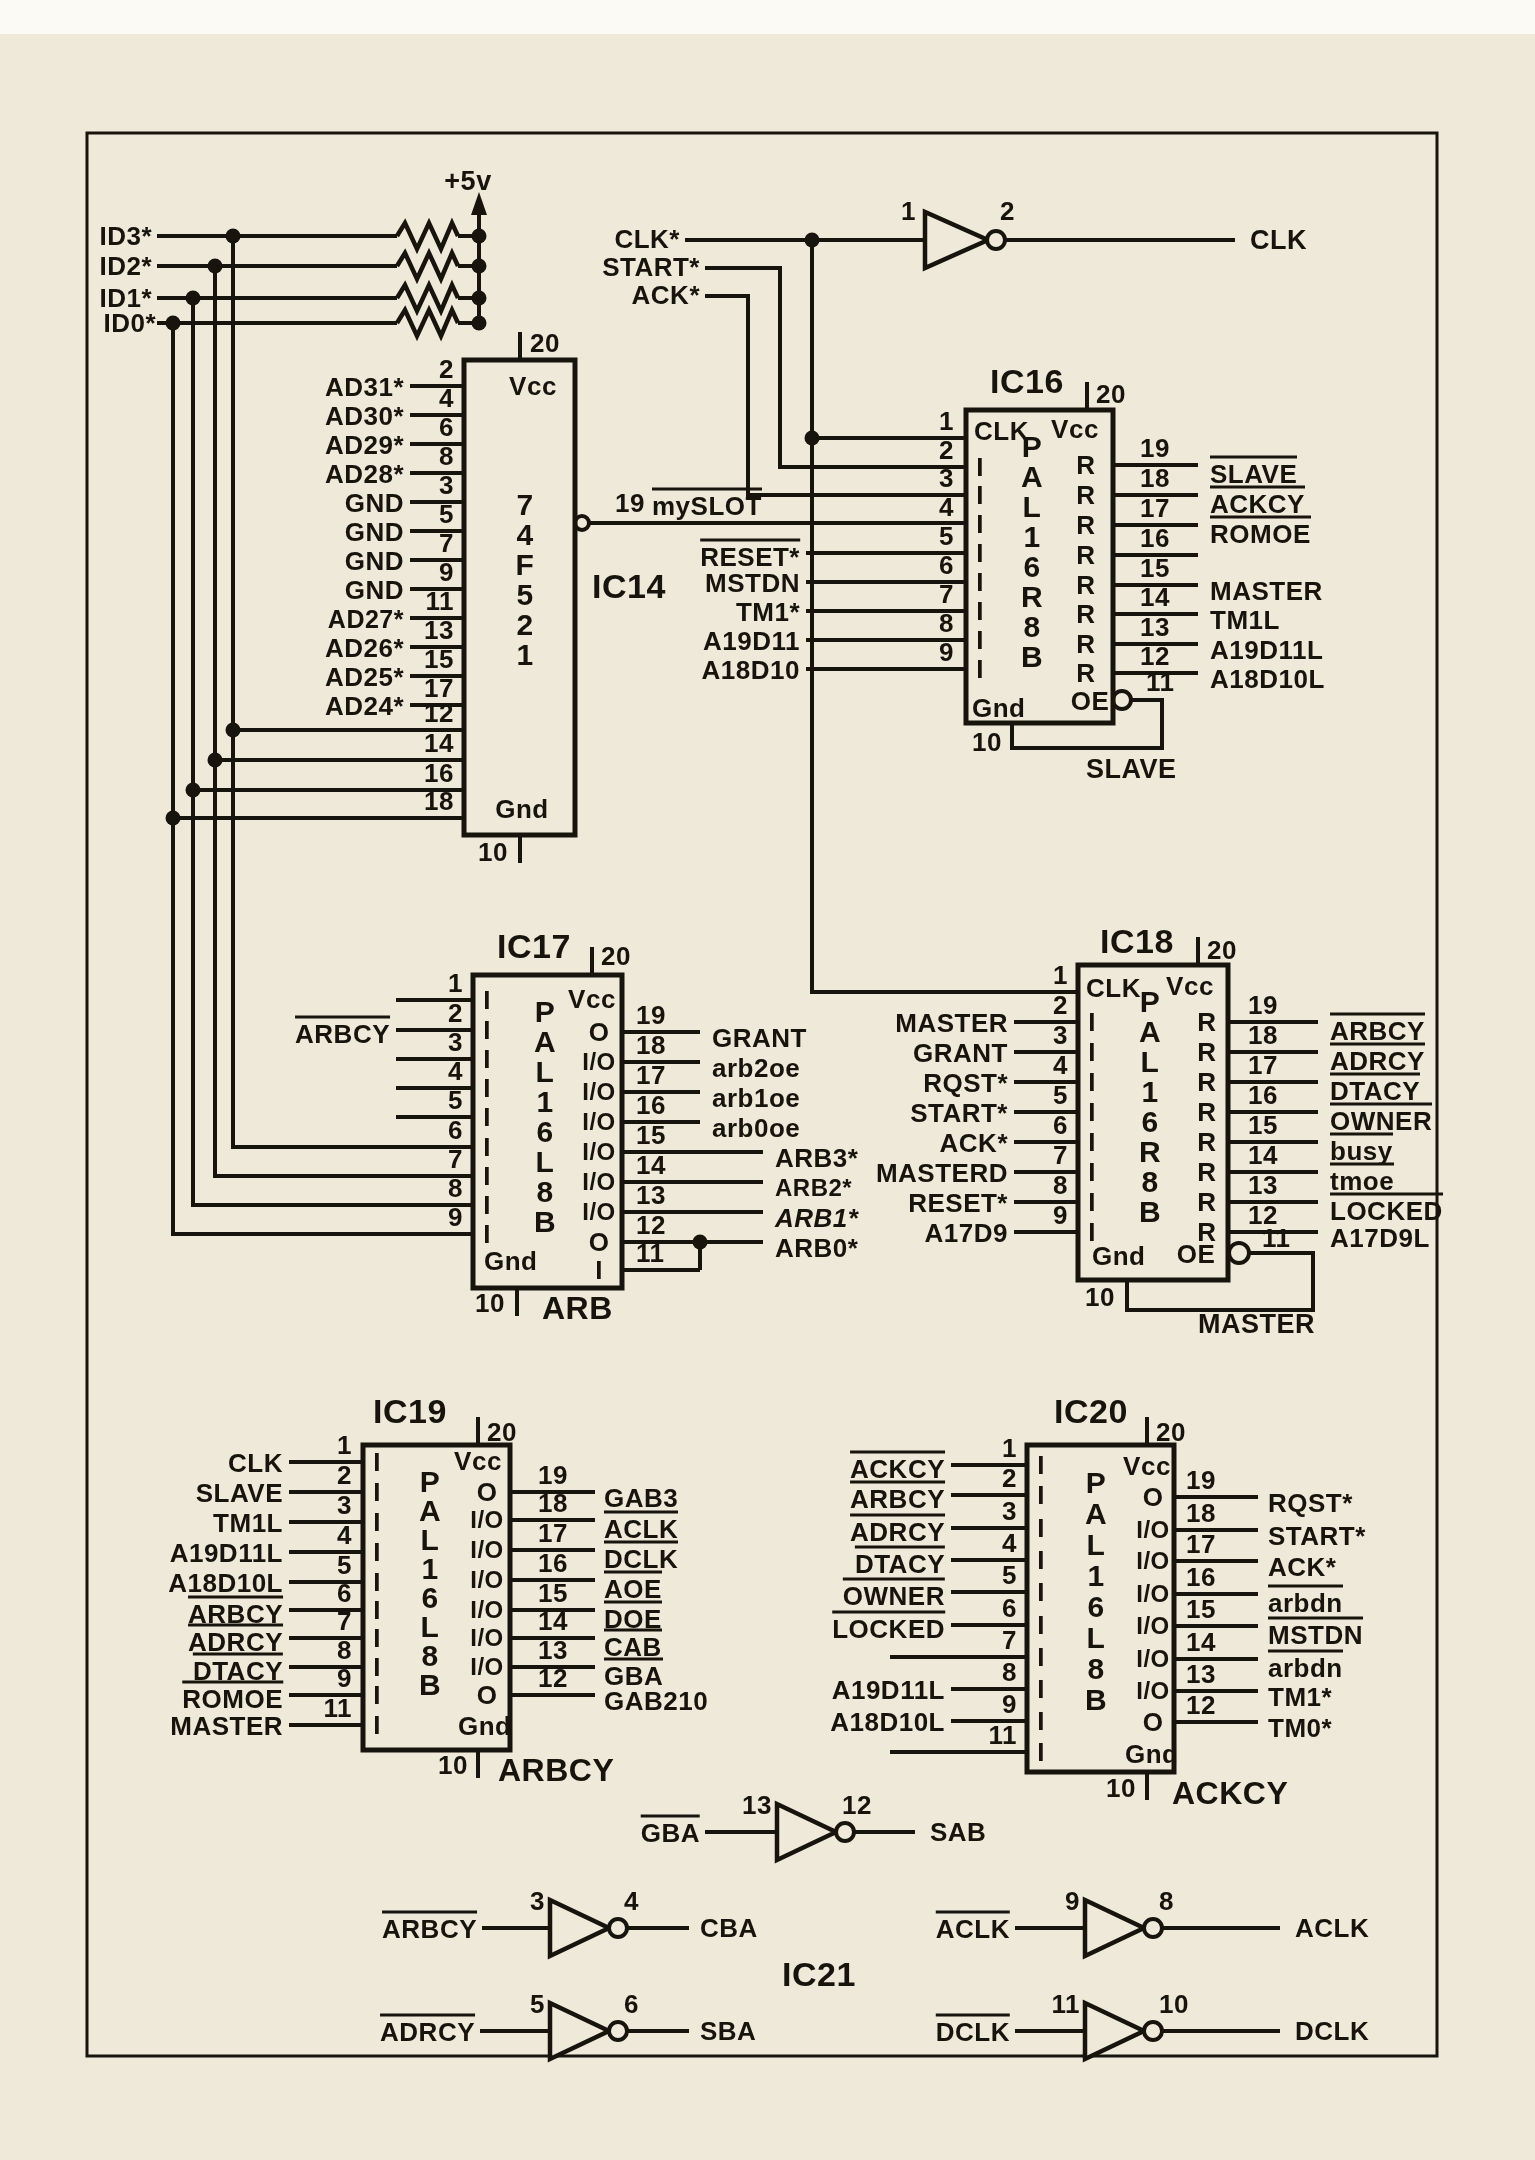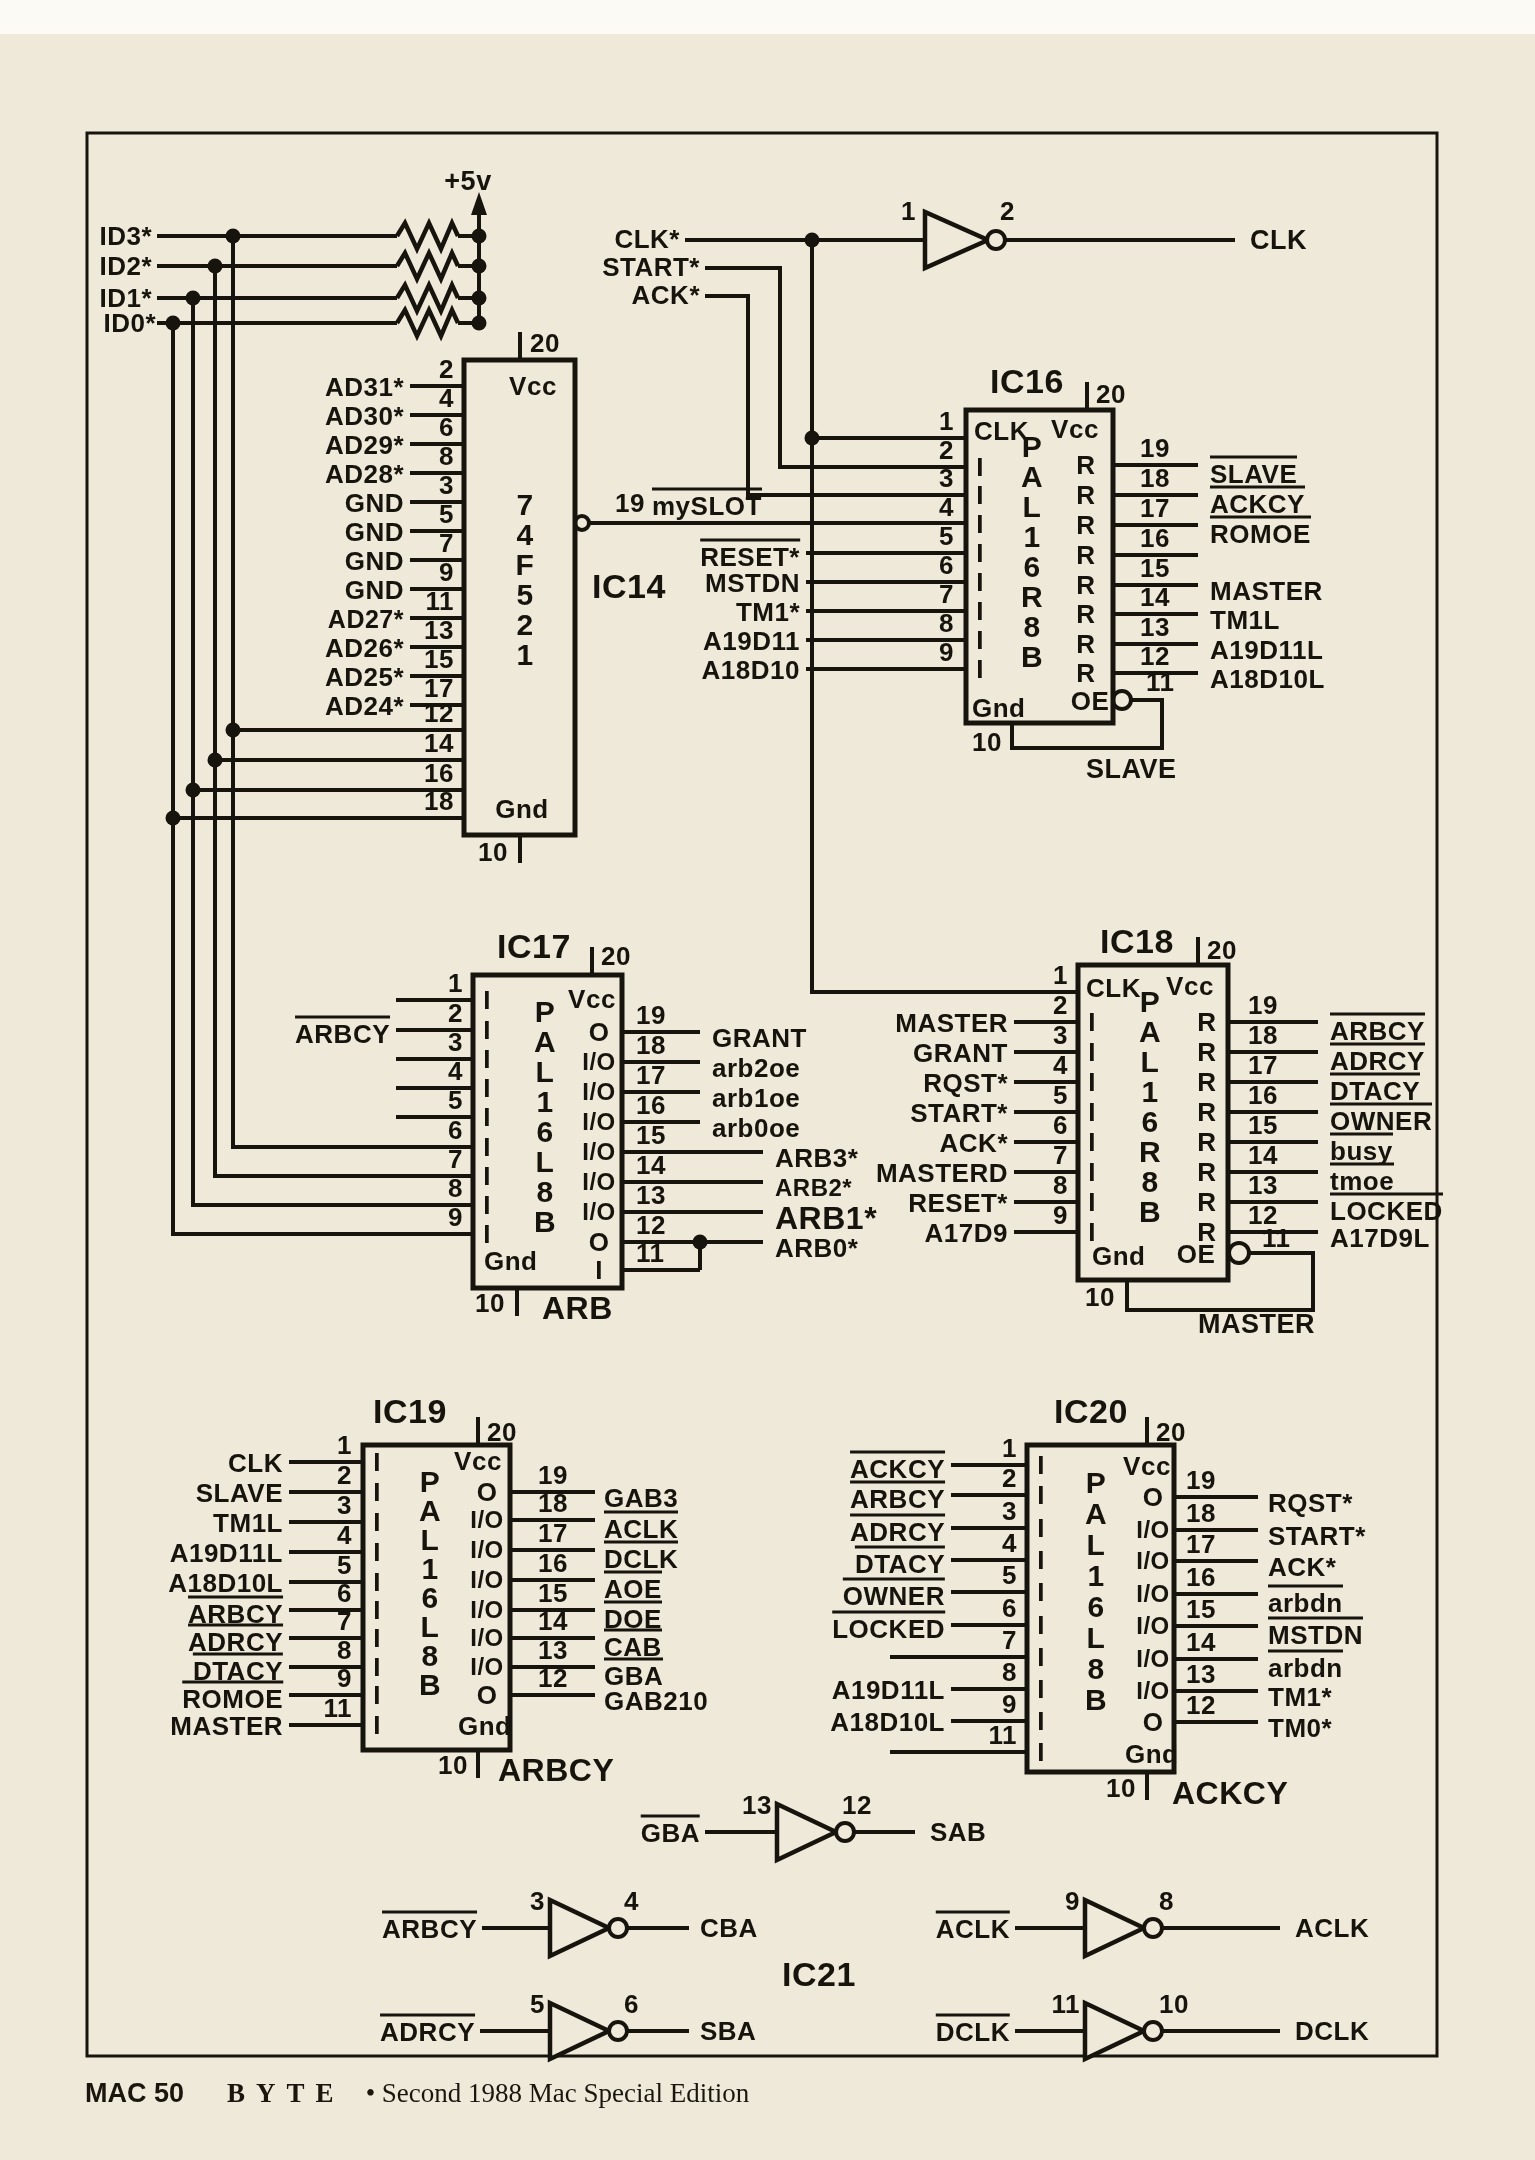--- a/index.html
+++ b/index.html
@@ -349,21 +349,21 @@
       <div class="lbl" style="left: 712px; top: 1068px; font-size: 26px; transform: translate(0px, -50%);">arb2oe</div>
       <div class="lbl" style="left: 636px; top: 1075px; font-size: 26px; transform: translate(0px, -50%);">17</div>
       <div class="lbl" style="left: 712px; top: 1098px; font-size: 26px; transform: translate(0px, -50%);">arb1oe</div>
       <div class="lbl" style="left: 636px; top: 1105px; font-size: 26px; transform: translate(0px, -50%);">16</div>
       <div class="lbl" style="left: 712px; top: 1128px; font-size: 26px; transform: translate(0px, -50%);">arb0oe</div>
       <div class="lbl" style="left: 636px; top: 1135px; font-size: 26px; transform: translate(0px, -50%);">15</div>
       <div class="lbl" style="left: 775px; top: 1158px; font-size: 26px; transform: translate(0px, -50%);">ARB3*</div>
       <div class="lbl" style="left: 636px; top: 1165px; font-size: 26px; transform: translate(0px, -50%);">14</div>
       <div class="lbl" style="left: 775px; top: 1188px; font-size: 24px; transform: translate(0px, -50%);">ARB2*</div>
       <div class="lbl" style="left: 636px; top: 1195px; font-size: 26px; transform: translate(0px, -50%);">13</div>
-      <div class="lbl" style="left: 775px; top: 1218px; font-size: 32px; transform: translate(0px, -50%);">ARB1*</div>
+      <div class="lbl" style="left: 775px; top: 1218px; font-size: 26px; transform: translate(0px, -50%); font-style: italic;">ARB1*</div>
       <div class="lbl" style="left: 636px; top: 1225px; font-size: 26px; transform: translate(0px, -50%);">12</div>
       <div class="lbl" style="left: 775px; top: 1248px; font-size: 26px; transform: translate(0px, -50%);">ARB0*</div>
       <div class="lbl" style="left: 636px; top: 1253px; font-size: 26px; transform: translate(0px, -50%);">11</div>
       <div class="lbl" style="left: 1100px; top: 941px; font-size: 34px; transform: translate(0px, -50%);">IC18</div>
       <div class="lbl" style="left: 1207px; top: 950px; font-size: 26px; transform: translate(0px, -50%);">20</div>
       <div class="lbl" style="left: 1190px; top: 986px; font-size: 26px; transform: translate(-50%, -50%);">Vcc</div>
       <div class="lbl" style="left: 1092px; top: 1256px; font-size: 26px; transform: translate(0px, -50%);">Gnd</div>
       <div class="lbl" style="left: 1086px; top: 988px; font-size: 26px; transform: translate(0px, -50%);">CLK</div>
       <div class="lbl" style="left: 1196px; top: 1254px; font-size: 26px; transform: translate(-50%, -50%);">OE</div>
       <div class="lbl" style="left: 1150px; top: 1002px; font-size: 30px; transform: translate(-50%, -50%);">P</div>
@@ -591,20 +591,13 @@
       <div class="lbl" style="left: 700px; top: 2031px; font-size: 26px; transform: translate(0px, -50%);">SBA</div>
       <div class="lbl ol" style="left: 1010px; top: 1926px; font-size: 26px; transform: translate(-100%, -50%);">ACLK</div>
       <div class="lbl" style="left: 1080px; top: 1901px; font-size: 26px; transform: translate(-100%, -50%);">9</div>
       <div class="lbl" style="left: 1159px; top: 1901px; font-size: 26px; transform: translate(0px, -50%);">8</div>
       <div class="lbl" style="left: 1295px; top: 1928px; font-size: 26px; transform: translate(0px, -50%);">ACLK</div>
       <div class="lbl ol" style="left: 1010px; top: 2029px; font-size: 26px; transform: translate(-100%, -50%);">DCLK</div>
       <div class="lbl" style="left: 1080px; top: 2004px; font-size: 26px; transform: translate(-100%, -50%);">11</div>
       <div class="lbl" style="left: 1159px; top: 2004px; font-size: 26px; transform: translate(0px, -50%);">10</div>
       <div class="lbl" style="left: 1295px; top: 2031px; font-size: 26px; transform: translate(0px, -50%);">DCLK</div>
     </div>
-  <div id="footer">
-    <span style="font-weight:bold">MAC 50</span>
-    <span style="display:inline-block;width:28px"></span>
-    <span class="serif byte">BYTE</span>
-    <span style="display:inline-block;width:6px"></span>
-    <span class="serif">• Second 1988 Mac Special Edition</span>
-  </div>
 </div>
 
 </body></html>

